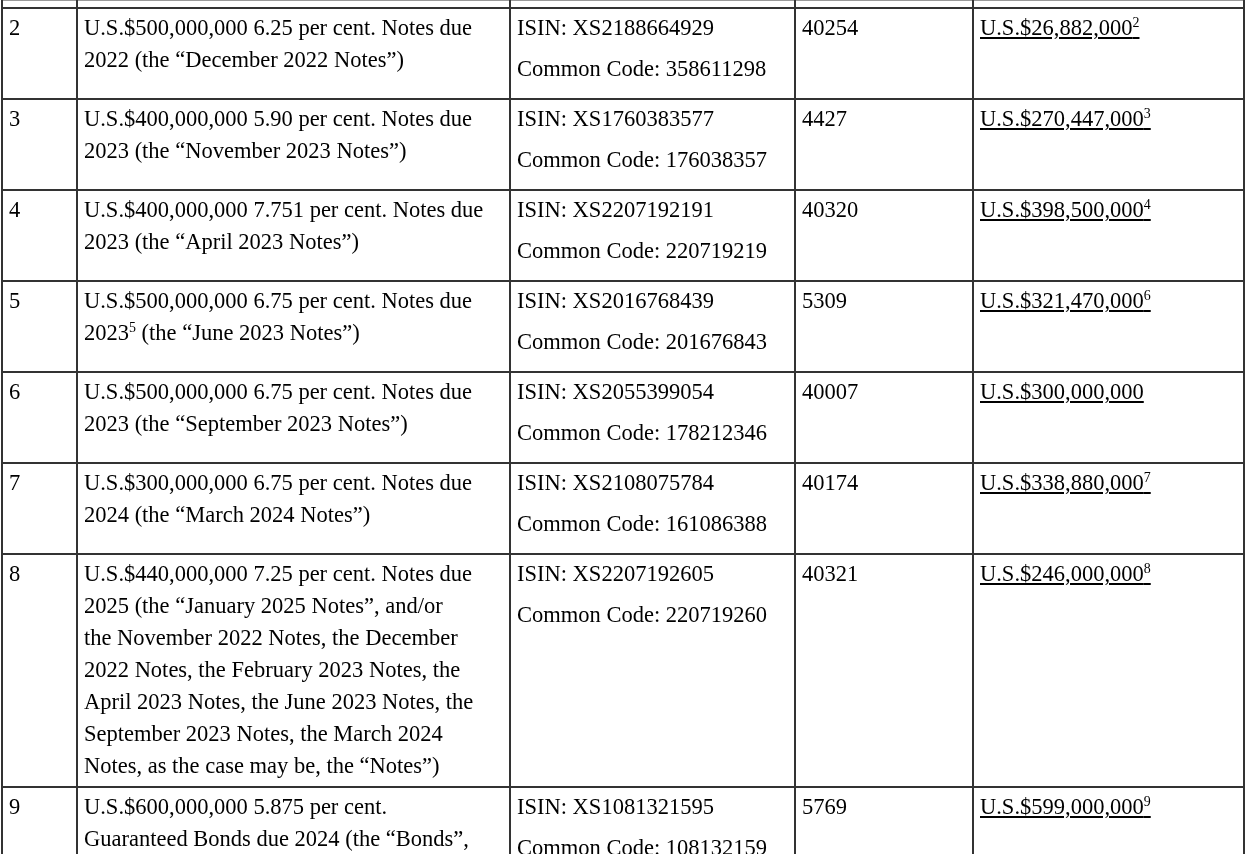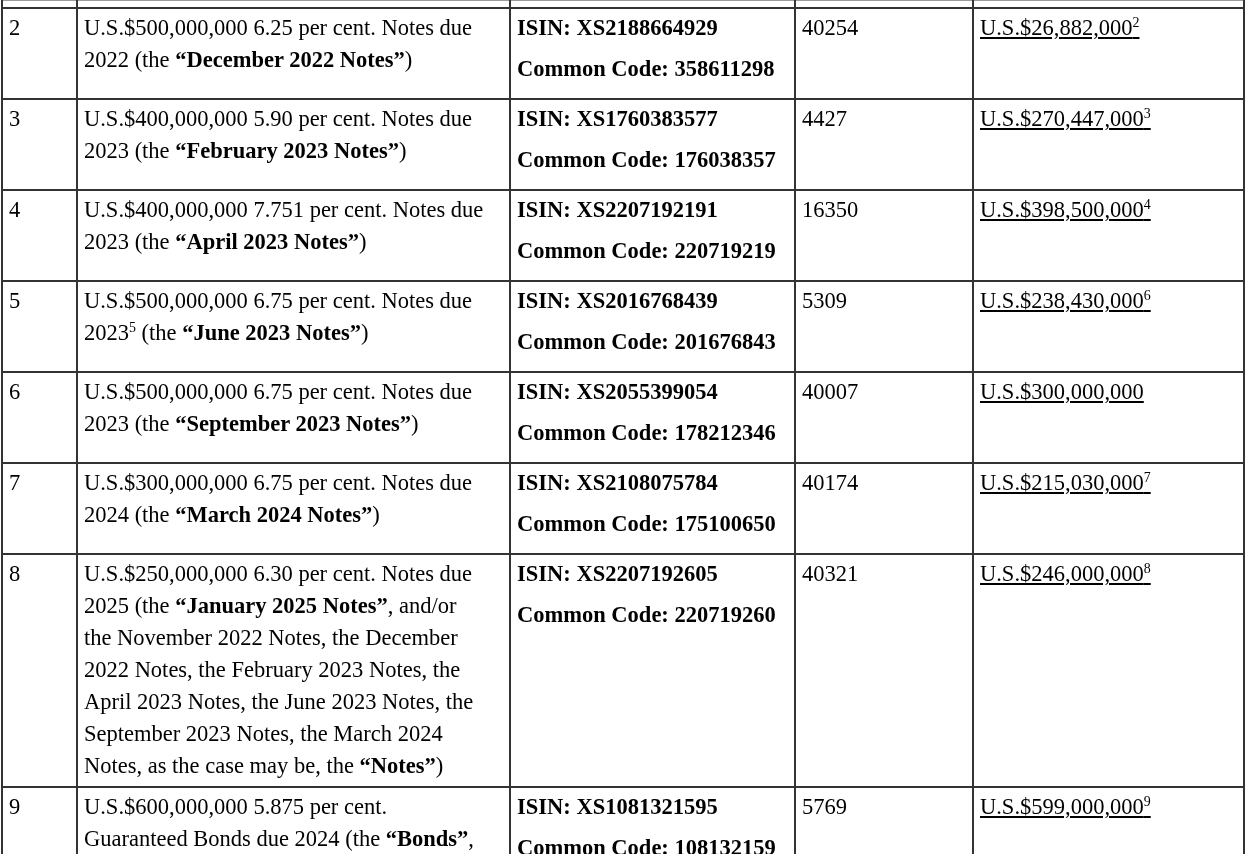--- a/index.html
+++ b/index.html
@@ -40,29 +40,29 @@
   tbody tr:nth-child(3) { height: 80px; }
   tbody tr:nth-child(4) { height: 80px; }
   tbody tr:nth-child(5) { height: 80px; }
   tbody tr:nth-child(6) { height: 81px; }
   tbody tr:nth-child(7) { height: 82px; }
   tbody tr:nth-child(8) { height: 228px; }
   tbody tr:nth-child(9) { height: 136px; }
 
   td.col-num  { padding-left: 16px; }
   td.col-desc { padding-left: 12px; padding-right: 10px; }
-  td.col-isin { padding-left: 8px; font-weight: bold; }
+  td.col-isin { padding-left: 8px; }
   td.col-code { padding-left: 10px; }
   td.col-amt  { padding-left: 14px; text-decoration: underline; }
 
   .desc {
     white-space: pre-wrap;
   }
   .desc .bold, .bold {
-    font-weight: bold;
+    font-weight: normal;
   }
   td.col-isin p.line {
     margin: 0 0 9px 0;
     line-height: 32px;
   }
   sup {
     font-size: 0.62em;
     line-height: 0;
     vertical-align: baseline;
     position: relative;
@@ -107,21 +107,21 @@
     <td class="col-amt">
       <span>U.S.$26,882,000</span><sup>2</sup>
     </td>
   </tr>
         <tr class="data-row">
     <td class="col-num">
       <span>3</span>
     </td>
     <td class="col-desc">
       <div class="desc"><span>U.S.$400,000,000 5.90 per cent. Notes due
-2023 (the </span><span class="bold">“February 2023 Notes”</span><span>)</span></div>
+2023 (the </span><span class="bold">“November 2023 Notes”</span><span>)</span></div>
     </td>
     <td class="col-isin">
       <p class="line">ISIN: XS1760383577</p>
       <p class="line">Common Code: 176038357</p>
     </td>
     <td class="col-code">
       <span>4427</span>
     </td>
     <td class="col-amt">
       <span>U.S.$270,447,000</span><sup>3</sup>
@@ -133,21 +133,21 @@
     </td>
     <td class="col-desc">
       <div class="desc"><span>U.S.$400,000,000 7.751 per cent. Notes due
 2023 (the </span><span class="bold">“April 2023 Notes”</span><span>)</span></div>
     </td>
     <td class="col-isin">
       <p class="line">ISIN: XS2207192191</p>
       <p class="line">Common Code: 220719219</p>
     </td>
     <td class="col-code">
-      <span>16350</span>
+      <span>40320</span>
     </td>
     <td class="col-amt">
       <span>U.S.$398,500,000</span><sup>4</sup>
     </td>
   </tr>
         <tr class="data-row">
     <td class="col-num">
       <span>5</span>
     </td>
     <td class="col-desc">
@@ -155,21 +155,21 @@
 2023</span><sup>5</sup><span> (the </span><span class="bold">“June 2023 Notes”</span><span>)</span></div>
     </td>
     <td class="col-isin">
       <p class="line">ISIN: XS2016768439</p>
       <p class="line">Common Code: 201676843</p>
     </td>
     <td class="col-code">
       <span>5309</span>
     </td>
     <td class="col-amt">
-      <span>U.S.$238,430,000</span><sup>6</sup>
+      <span>U.S.$321,470,000</span><sup>6</sup>
     </td>
   </tr>
         <tr class="data-row">
     <td class="col-num">
       <span>6</span>
     </td>
     <td class="col-desc">
       <div class="desc"><span>U.S.$500,000,000 6.75 per cent. Notes due
 2023 (the </span><span class="bold">“September 2023 Notes”</span><span>)</span></div>
     </td>
@@ -187,35 +187,35 @@
         <tr class="data-row">
     <td class="col-num">
       <span>7</span>
     </td>
     <td class="col-desc">
       <div class="desc"><span>U.S.$300,000,000 6.75 per cent. Notes due
 2024 (the </span><span class="bold">“March 2024 Notes”</span><span>)</span></div>
     </td>
     <td class="col-isin">
       <p class="line">ISIN: XS2108075784</p>
-      <p class="line">Common Code: 175100650</p>
+      <p class="line">Common Code: 161086388</p>
     </td>
     <td class="col-code">
       <span>40174</span>
     </td>
     <td class="col-amt">
-      <span>U.S.$215,030,000</span><sup>7</sup>
+      <span>U.S.$338,880,000</span><sup>7</sup>
     </td>
   </tr>
         <tr class="data-row">
     <td class="col-num">
       <span>8</span>
     </td>
     <td class="col-desc">
-      <div class="desc"><span>U.S.$250,000,000 6.30 per cent. Notes due
+      <div class="desc"><span>U.S.$440,000,000 7.25 per cent. Notes due
 2025 (the </span><span class="bold">“January 2025 Notes”</span><span>, and/or
 the November 2022 Notes, the December
 2022 Notes, the February 2023 Notes, the
 April 2023 Notes, the June 2023 Notes, the
 September 2023 Notes, the March 2024
 Notes, as the case may be, the </span><span class="bold">“Notes”</span><span>)</span></div>
     </td>
     <td class="col-isin">
       <p class="line">ISIN: XS2207192605</p>
       <p class="line">Common Code: 220719260</p>

